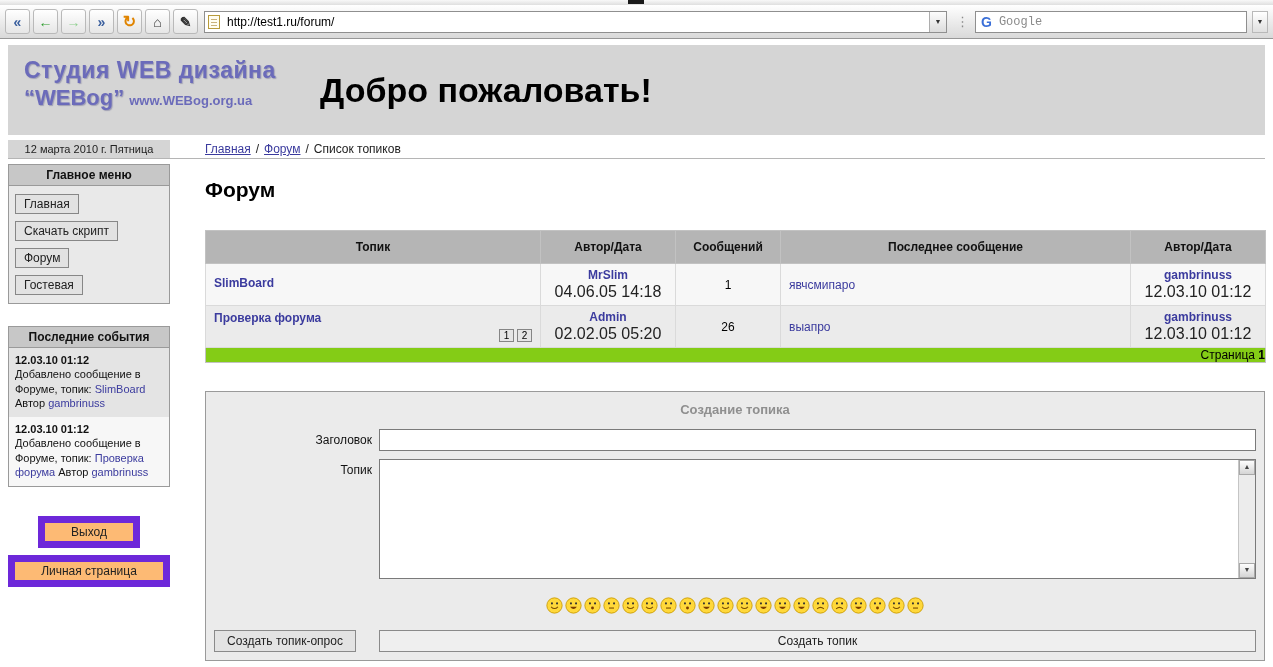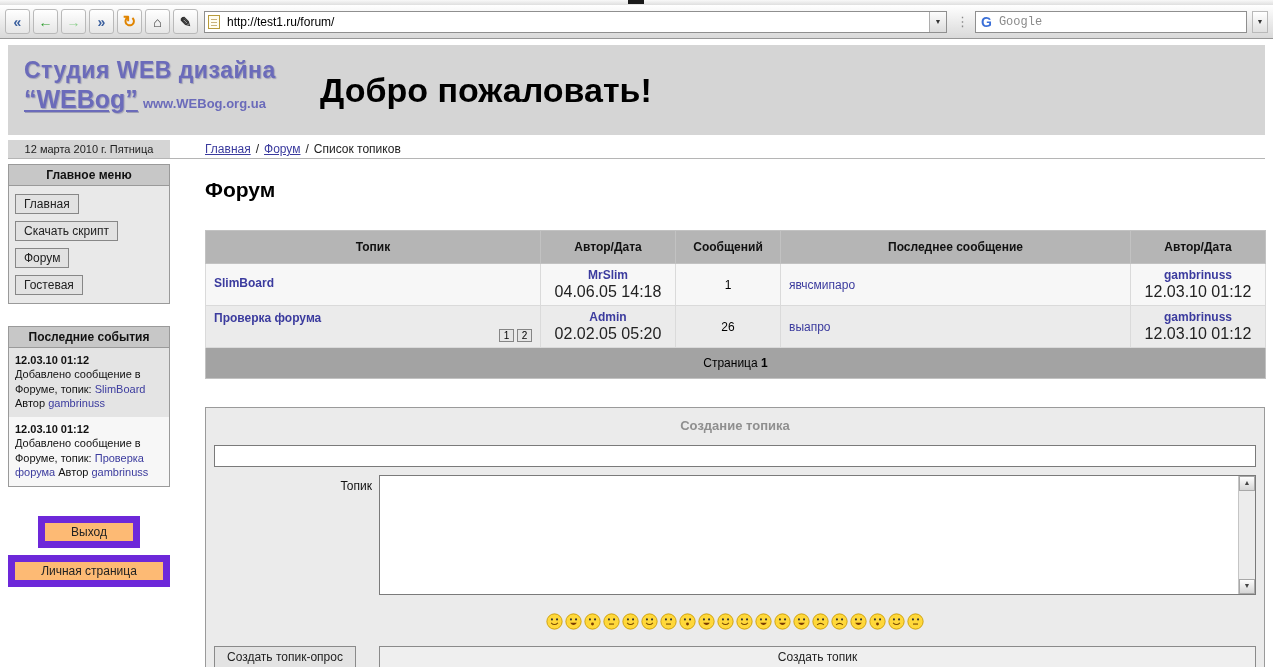--- a/index.html
+++ b/index.html
@@ -39,21 +39,21 @@
   .search-input { flex:1; border:none; outline:none; font-size:12px; color:#8a8a8a; font-family:Liberation Mono, monospace; background:transparent; }
   .right-drop { width:16px; height:22px; border:1px solid #b9b9b9; flex:none;
                 background:linear-gradient(#fff,#e0e0e0); font-size:7px; color:#333; padding:0; margin-left:2px; cursor:pointer; }
 
   
   .site { padding:6px 8px 0; }
   .site-header { background:#d5d5d5; height:90px; position:relative; }
   .logo { position:absolute; left:16px; top:12px; color:#6b6bba; }
   .logo-line1 { font-size:23px; font-weight:bold; letter-spacing:.5px; text-shadow:1px 1px 1px rgba(60,60,120,.35); }
   .logo-line2 { margin-top:1px; }
-  .logo-name { font-size:25px; font-weight:bold; text-shadow:1px 1px 1px rgba(60,60,120,.35);text-decoration:underline; }
+  .logo-name { font-size:22px; font-weight:bold; text-shadow:1px 1px 1px rgba(60,60,120,.35); }
   .logo-site { font-size:13px; font-weight:bold; margin-left:5px; }
   .welcome { position:absolute; left:312px; top:26px; margin:0; font-size:34px; font-weight:bold; color:#000; }
 
   .meta-row { display:flex; margin-top:5px; height:19px; border-bottom:1px solid #b5b5b5; align-items:stretch; }
   .date-cell { width:162px; flex:none; background:#d5d5d5; font-size:11px; color:#222;
                display:flex; align-items:center; justify-content:center; }
   .meta-gap { width:35px; flex:none; }
   .breadcrumb { flex:1; font-size:12px; display:flex; align-items:center; gap:5px; }
   .crumb-link { color:#3b3b9e; text-decoration:underline; cursor:pointer; }
   .crumb-sep { color:#222; }
@@ -87,21 +87,21 @@
   .forum-table tr.row-0 td { background:#f7f7f7; }
   .forum-table tr.row-1 td { background:#ebebeb; }
   .topic-link { font-weight:bold; color:#3b3b9e; cursor:pointer; }
   .pages { text-align:right; margin-top:3px; }
   .page-btn { display:inline-block; min-width:15px; padding:0 2px; margin-left:3px; border:1px solid #858585;
               background:#e6e6e6; font-size:10px; text-align:center; cursor:pointer; }
   .cell-center { text-align:center; }
   .author-name { font-weight:bold; color:#3b3b9e; cursor:pointer; }
   .cell-date { font-size:16px; color:#222; margin-top:1px; }
   .msg-link { color:#3b3b9e; cursor:pointer; }
-  .table-footer td { background:#a3a3a3; text-align:center; padding:8px; border:1px solid #c2c2c2; }
+  .table-footer td { background:#84cc16; text-align:right; padding:0; border:1px solid #c2c2c2; }
   .page-num { font-weight:bold; }
 
   
   .create-box { border:1px solid #9a9a9a; background:#ebebeb; margin-top:28px; padding:6px 8px 8px; }
   .form-title { text-align:center; font-weight:bold; font-size:13px; color:#8f8f8f; padding:4px 0 12px; }
   .form-row { display:flex; margin-bottom:8px; }
   .form-label { width:165px; flex:none; text-align:right; padding:4px 7px 0 0; font-size:12px; color:#111; }
   .text-input { flex:1; height:22px; border:1px solid #7a7a7a; background:#fff; font-family:inherit; font-size:12px; padding:0 4px; }
   .textarea-wrap { flex:1; display:flex; border:1px solid #7a7a7a; background:#fff; height:120px; }
   .topic-textarea { flex:1; border:none; outline:none; resize:none; font-family:inherit; font-size:12px; padding:2px 4px; }
@@ -308,20 +308,21 @@
                 <span class="page-num">1</span>
               </td>
             </tr>
           </tfoot>
         </table>
 
         <div class="create-box">
           <div class="form-title">Создание топика</div>
 
           <div class="form-row">
+            <label class="form-label">Заголовок</label>
             <input class="text-input" style="">
           </div>
 
           <div class="form-row">
             <label class="form-label">Топик</label>
             <div class="textarea-wrap">
               <textarea class="topic-textarea" style=""></textarea>
               <div class="v-scrollbar">
                 <div class="scroll-btn">▲</div>
                 <div class="scroll-btn">▼</div>

